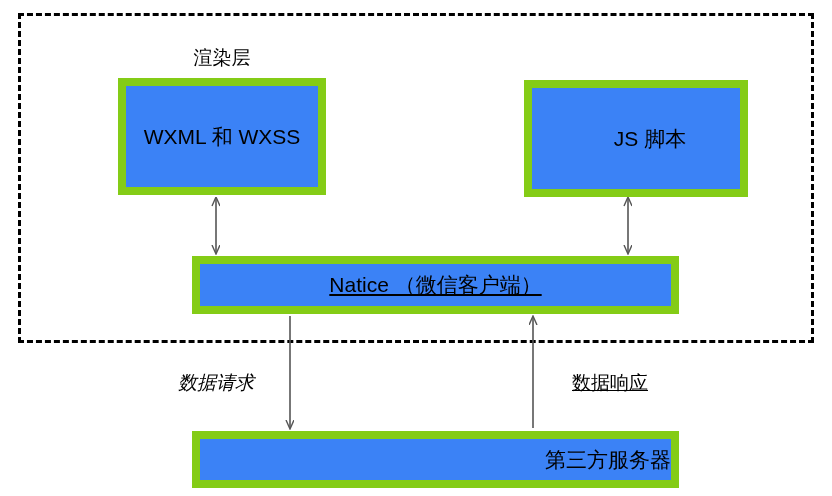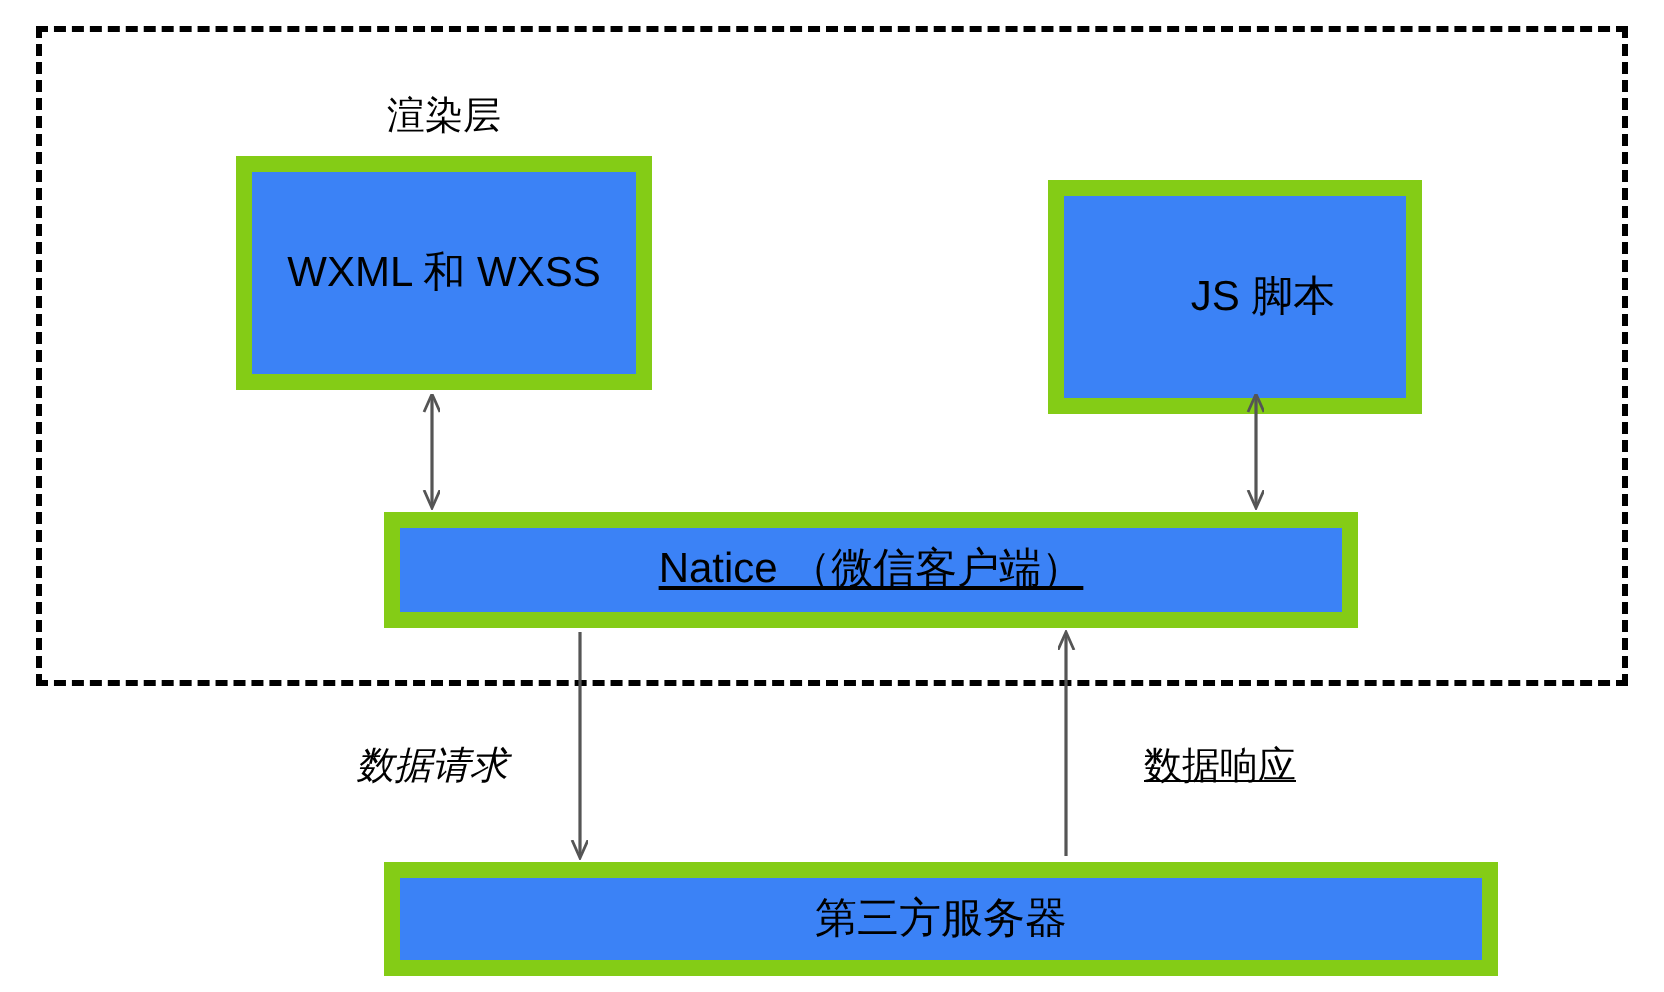--- a/index.html
+++ b/index.html
@@ -47,37 +47,38 @@
     white-space: nowrap;
   }
   #box-render {
     left: 118px;
     top: 78px;
     width: 208px;
     height: 117px;
   }
   #box-logic {
     left: 524px;
-    top: 90px;
-    width: 187px;
+    top: 80px;
+    width: 224px;
     height: 117px;
     padding-left: 28px;
   }
   #box-native {
     left: 192px;
     top: 256px;
     width: 487px;
     height: 58px;
     text-decoration: underline;
   }
   #box-server {
     left: 192px;
     top: 431px;
-    width: 557px;
+    width: 487px;
     height: 57px;
+    justify-content: flex-end;
   }
   
   .caption {
     position: absolute;
     font-size: 19px;
     color: #000000;
     white-space: nowrap;
     text-align: center;
   }
   #caption-render {

